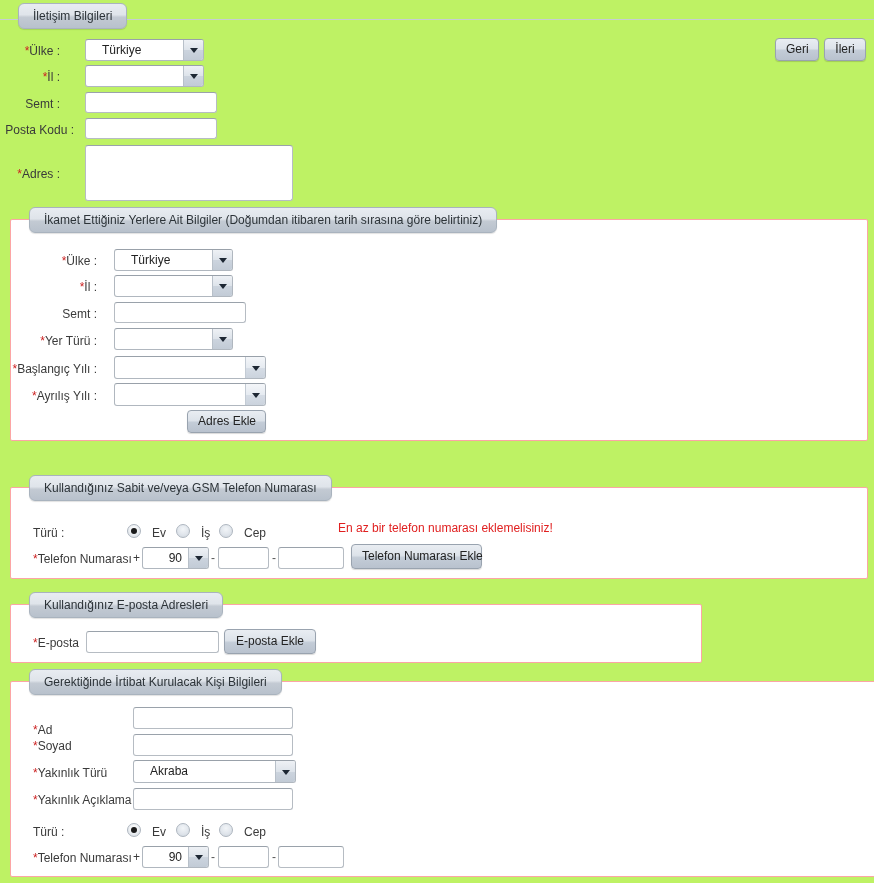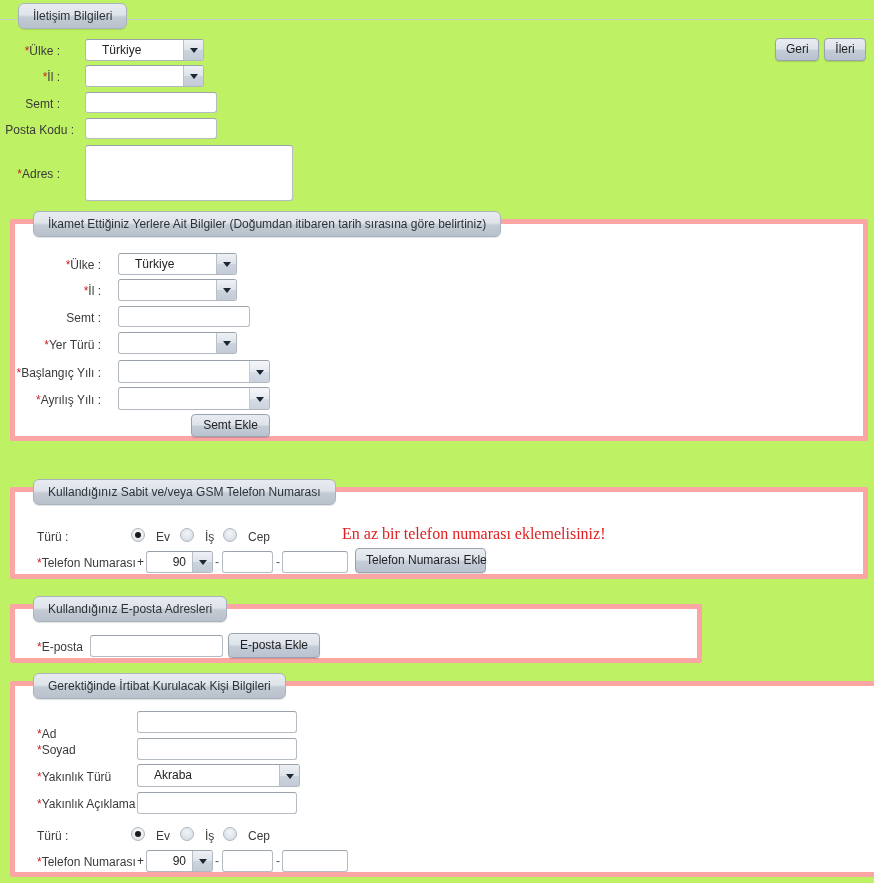--- a/index.html
+++ b/index.html
@@ -8,21 +8,21 @@
     width: 874px; height: 883px;
     background: #ffffff;
     font-family: "Liberation Sans", sans-serif;
     overflow: hidden;
   }
   .page { position: relative; width: 874px; height: 883px; background:#bef264; }
 
   
   .fs {
     position: absolute;
-    border: 5px solid #fca5a5;
+    border: 1px solid #fca5a5;
     border-radius: 2px;
     background: #fff;
   }
 
   .legend {
     position: absolute;
     top: -13px;
     left: 22px;
     height: 26px;
     line-height: 25px;
@@ -144,25 +144,24 @@
     width:6px; height:6px; margin:-3px 0 0 -3px;
     border-radius:50%;
     background:#1b1b1b;
   }
   .radio.off {
     background: radial-gradient(circle at 50% 35%, #f2f5f8 0%, #e2e7ed 50%, #cfd6de 100%);
   }
 
   .warn {
     position: absolute;
-    font-size: 16px;
+    font-size: 12px;
     color: #e02020;
     white-space: nowrap;
     font-weight: 500;
-    font-family: Liberation Serif, serif;
   }
   .dash {
     position:absolute;
     font-size: 12px;
     color:#555;
   }
   .plus {
     position:absolute;
     font-size:12px; color:#3a3a3a;
   }
@@ -259,21 +258,21 @@
 
     <div class="lbl r" style="left:0px;top:168px;width:86px;">
       <span><span class="req">*</span>Ayrılış Yılı :</span>
     </div>
     <div class="sel year" style="left:103px;top:163px;width:152px;height:23px;">
       <div class="val"></div>
       <div class="arw"></div>
     </div>
 
     <div class="btn" style="left:176px;top:190px;width:79px;">
-      <span>Semt Ekle</span>
+      <span>Adres Ekle</span>
     </div>
   </div>
 
   <div class="fs" style="left:10px;top:487px;width:858px;height:92px;">
     <div class="legend" style="left:18px;top:-13px;">
       <span>Kullandığınız Sabit ve/veya GSM Telefon Numarası</span>
     </div>
 
     <div class="lbl" style="left:22px;top:37px;">
       <span>Türü :</span>

